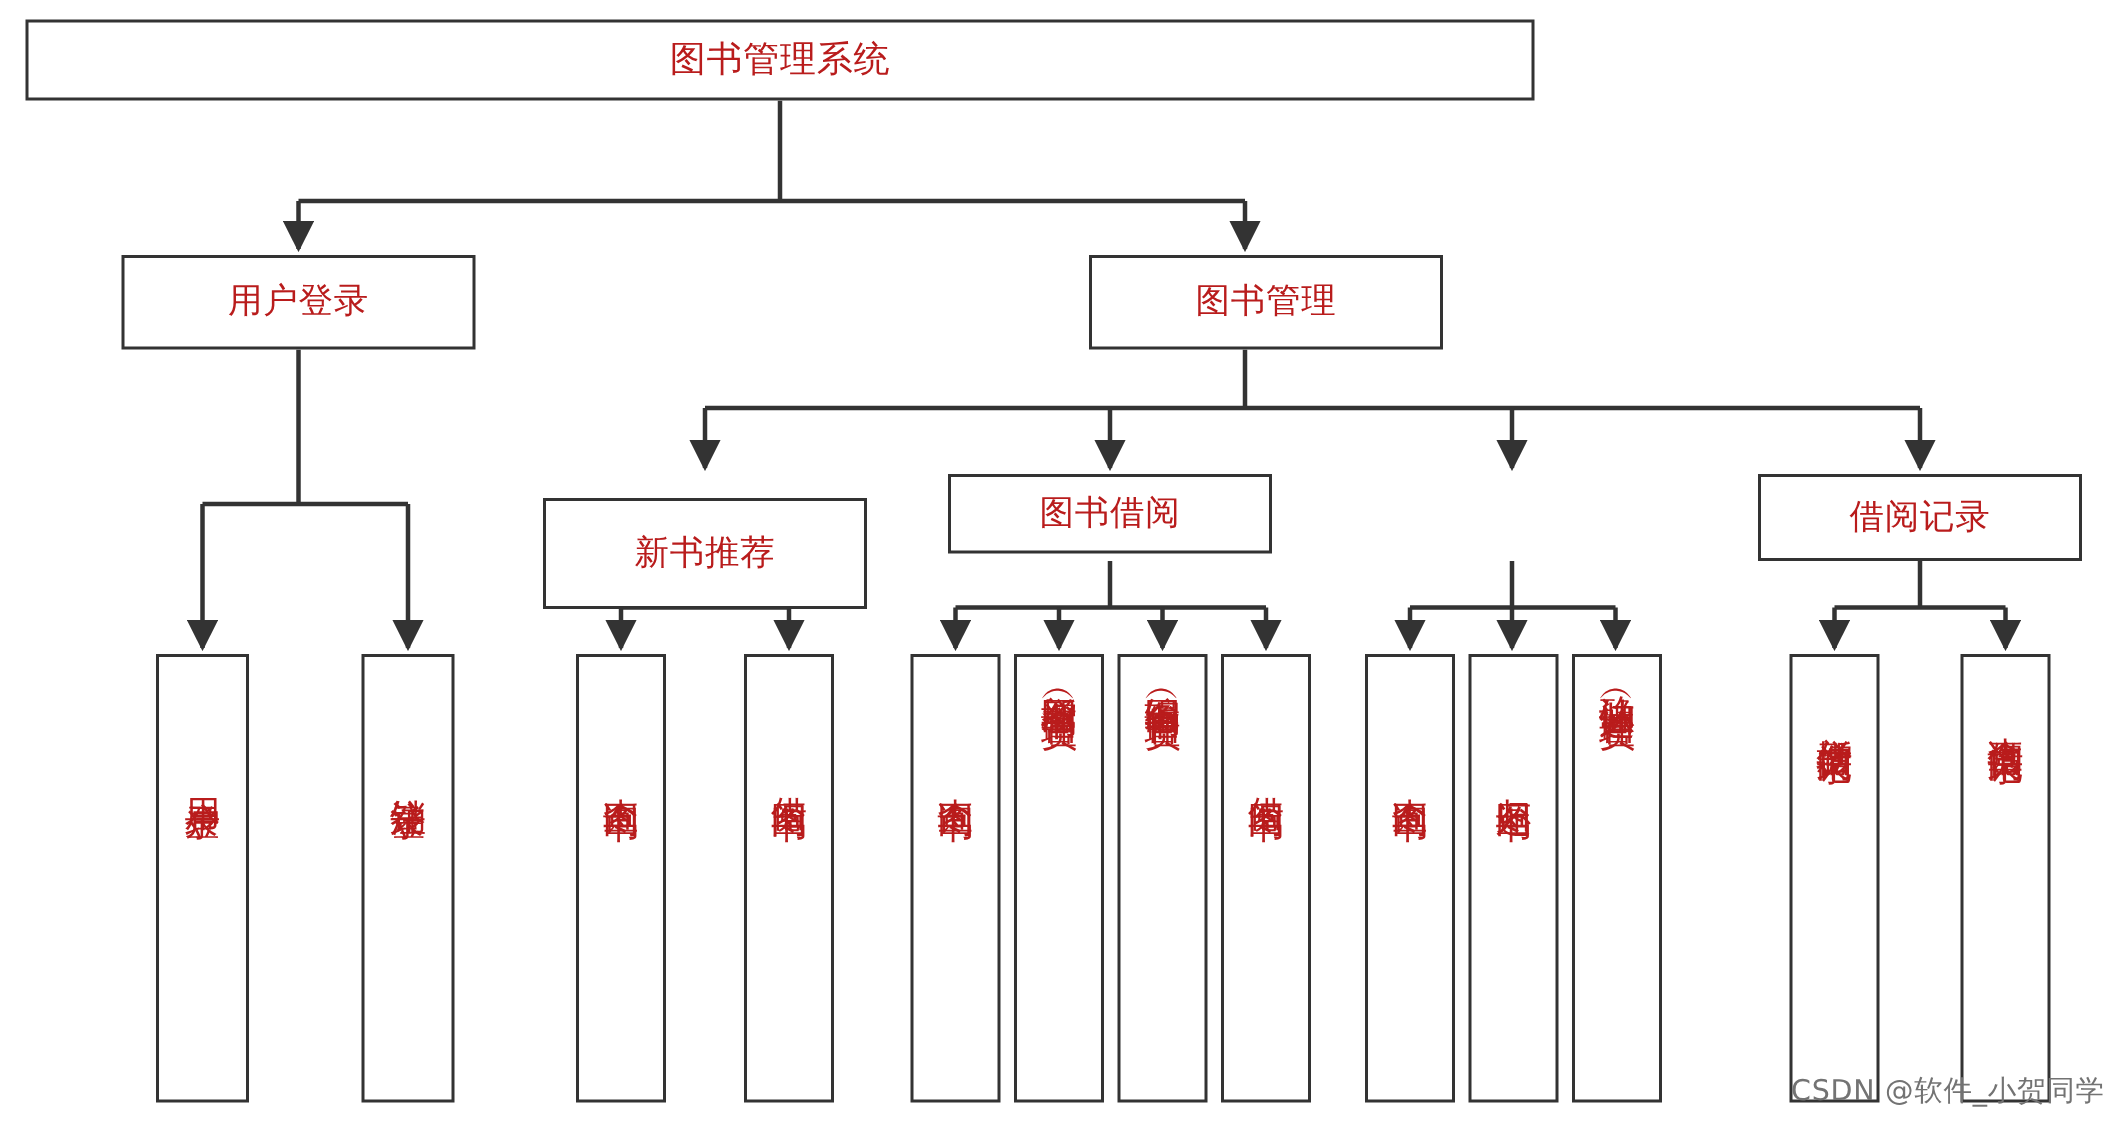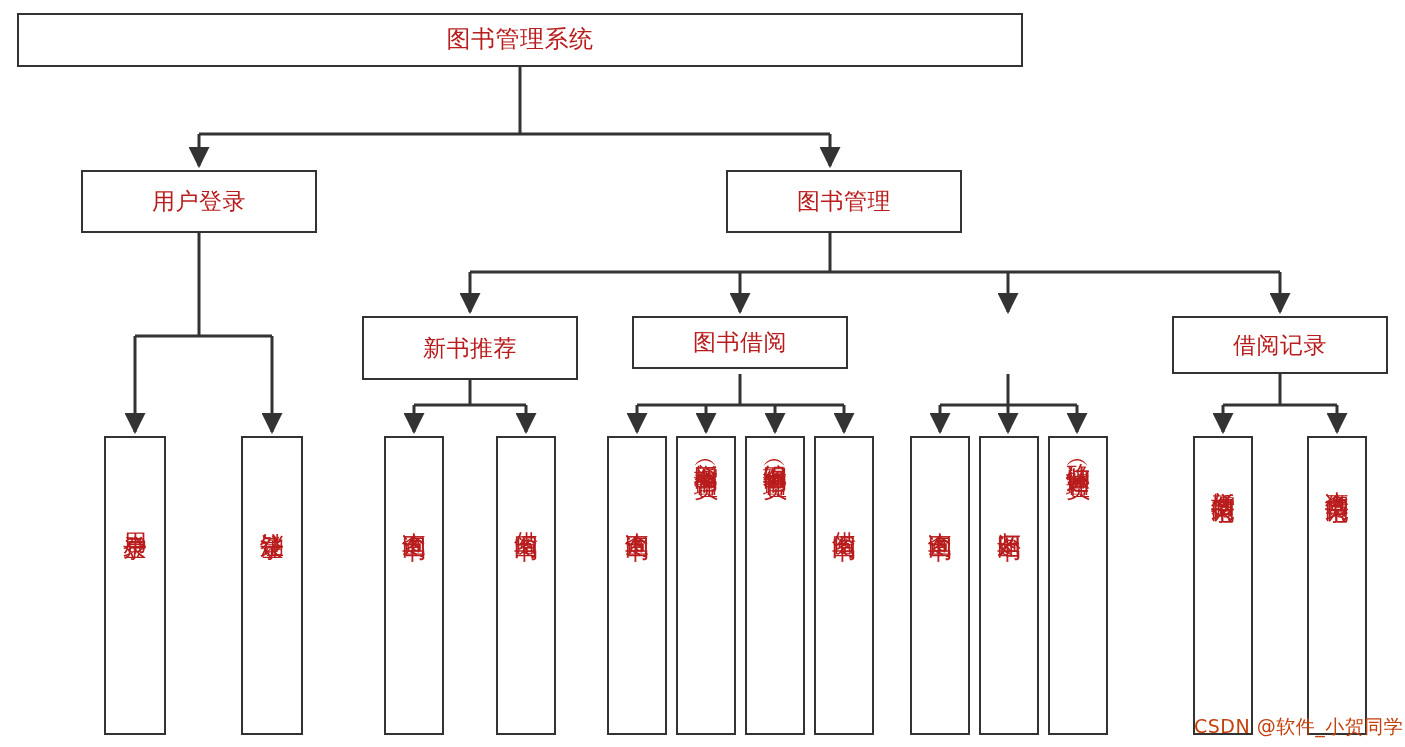--- a/index.html
+++ b/index.html
@@ -56,21 +56,21 @@
     writing-mode: vertical-rl;
     text-orientation: upright;
     font-size: 24px;
     letter-spacing: 2px;
     line-height: 1;
   }
   .node.root .node-label { font-size: 24px; }
   .watermark {
     position: absolute;
     font-size: 19px;
-    color: #c2410c;
+    color: #737373;
     white-space: nowrap;
     letter-spacing: 0.5px;
   }
 </style>
 </head>
 <body>
 
 <div id="diagram-root">
 
   <svg class="connectors" viewBox="0 0 1405 747" xmlns="http://www.w3.org/2000/svg">
@@ -127,21 +127,21 @@
     <span class="node-label">图书管理系统</span>
   </div>
 
   <div class="node horizontal" style="left:81px; top:170px; width:236px; height:63px;">
     <span class="node-label">用户登录</span>
   </div>
   <div class="node horizontal" style="left:711px; top:170px; width:236px; height:63px;margin-left:15px;">
     <span class="node-label">图书管理</span>
   </div>
 
-  <div class="node horizontal" style="left:362px; top:316px; width:216px; height:64px;">
+  <div class="node horizontal" style="left:362px; top:332px; width:216px; height:74px;">
     <span class="node-label">新书推荐</span>
   </div>
   <div class="node horizontal" style="left:632px; top:316px; width:216px; height:53px;">
     <span class="node-label">图书借阅</span>
   </div>
   <div class="node horizontal" style="left:1172px; top:316px; width:216px; height:58px;">
     <span class="node-label">借阅记录</span>
   </div>
 
   <div class="node vertical" style="left:104px; top:436px; width:62px; height:299px; padding-top:75px;">

